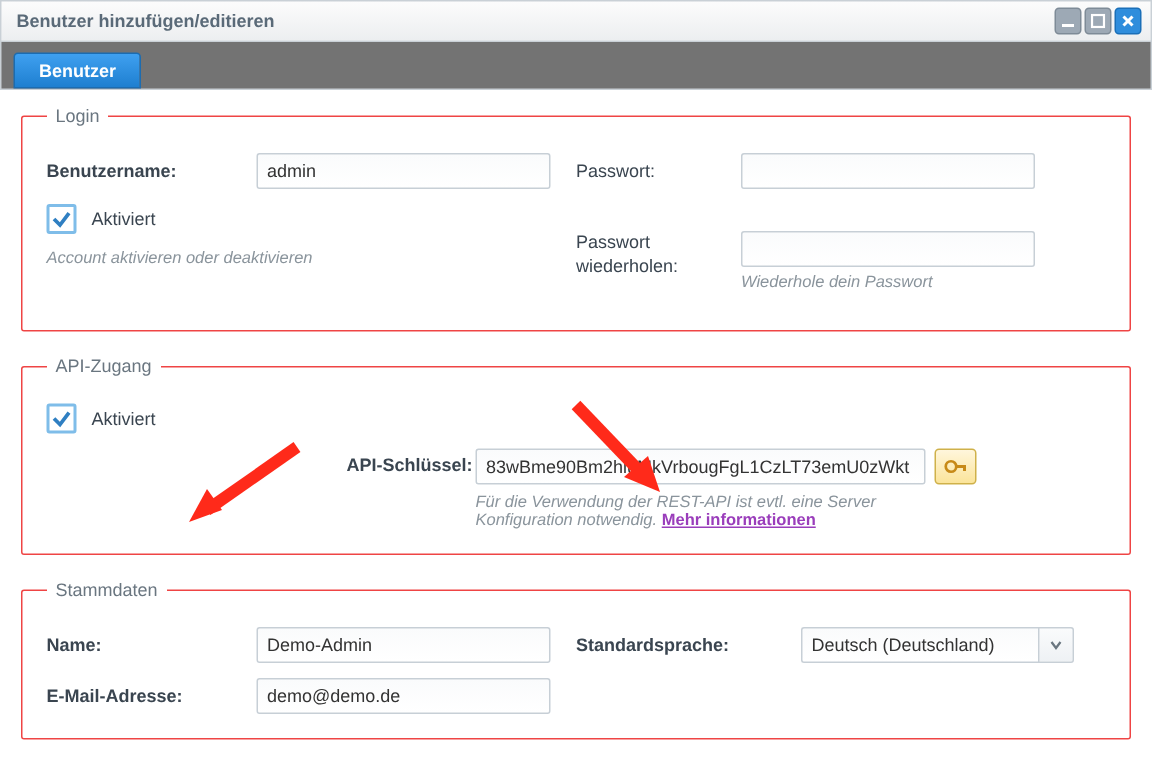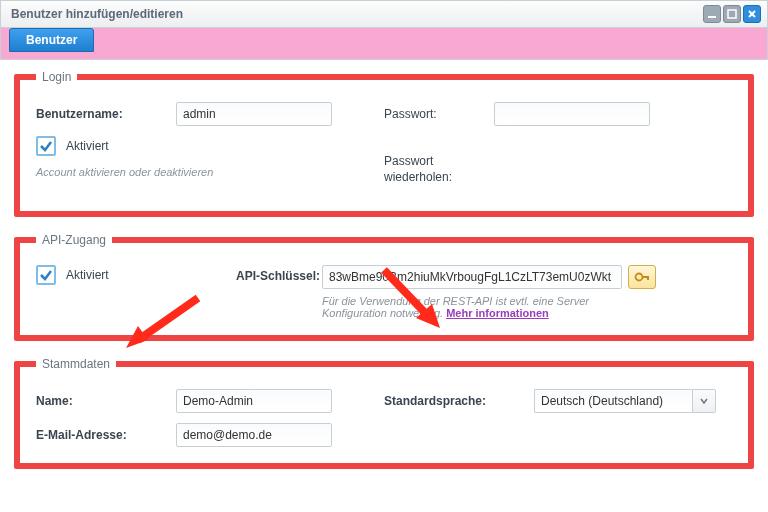--- a/index.html
+++ b/index.html
@@ -10,34 +10,34 @@
     border: 1px solid #c9d0d6; display: flex; align-items: center;
     padding: 0 6px 0 10px; justify-content: space-between;
   }
   .titlebar .title { font-weight: bold; color: #5a6a78; font-size: 12px; }
   .titlebar .controls { display: flex; gap: 2px; }
   .tbtn { width: 18px; height: 18px; border-radius: 3px; display:flex; align-items:center; justify-content:center; cursor:pointer; }
   .tbtn svg { display:block; }
   .tbtn.min { background:#9da9b5; border:1px solid #7e8b97; }
   .tbtn.max { background:#9da9b5; border:1px solid #7e8b97; }
   .tbtn.close { background:#2f8ddc; border:1px solid #1a6fb8; }
-  .toolbar { height: 32px; background:#f9a8d4; border:1px solid #c9d0d6; border-top:none; display:flex; align-items:flex-start; padding: 0 8px; }
+  .toolbar { height: 32px; background:#737373; border:1px solid #c9d0d6; border-top:none; display:flex; align-items:flex-end; padding: 0 8px; }
   .tab { height:24px; padding:0 16px; display:flex; align-items:center; color:#fff; font-weight:bold; border-radius:3px 3px 0 0; background: linear-gradient(#3fa0f0,#1e7fd0); border:1px solid #1c6cb0; font-size:12px;}
   .body { padding: 10px 14px 14px 14px; position:relative; }
-  fieldset { border:6px solid #ef4444; border-radius:2px; padding: 18px 16px 16px 16px; margin:0 0 16px 0; }
+  fieldset { border:1px solid #ef4444; border-radius:2px; padding: 18px 16px 16px 16px; margin:0 0 16px 0; }
   legend { color:#6a7680; font-size:12px; padding:0 6px; }
   .row { display:flex; }
   .col { flex:1; }
   .field { display:flex; align-items:center; margin-bottom:10px; }
   .label { width: 140px; font-weight:bold; color:#3a4550; }
   .label-nar { width: 110px; font-weight:normal; color:#3a4550; }
   input.text {
     height: 24px; border:1px solid #c7cfd6; border-radius:2px;
     background: linear-gradient(#fafbfc,#fff); padding:0 6px; font-size:12px; color:#333;
-    width: 156px;
+    width: 196px;
   }
   input.text.wide { width: 300px; }
   .check {
     width:20px; height:20px; border:2px solid #7fbde9; border-radius:2px;
     display:inline-flex; align-items:center; justify-content:center; margin-right:10px; cursor:pointer;
     background:#fff;
   }
   .check svg { display:block; }
   .hint { color:#8a949c; font-style:italic; font-size:11px; }
   .hint a { color:#9a3dbb; text-decoration:underline; font-weight:bold; font-style:normal;}
@@ -46,21 +46,21 @@
     background:linear-gradient(#fff6dc,#fbe49a); margin-left:6px; display:inline-flex;
     align-items:center; justify-content:center; cursor:pointer;
   }
   .select { display:inline-flex; }
   .select input.text { border-right:none; border-radius:2px 0 0 2px; width:158px;}
   .select .dd { width:24px; height:24px; border:1px solid #c7cfd6; border-radius:0 2px 2px 0;
     background:linear-gradient(#fafbfc,#eef1f4); display:inline-flex; align-items:center; justify-content:center; cursor:pointer;}
   .api-row { display:flex; align-items:flex-start; }
   .api-left { width:200px; }
   .api-right { flex:1; }
-  .api-key-line { display:flex; align-items:center; }
+  .api-key-line { display:flex; align-items:center;margin-top:30px; }
   .arrow { position:absolute; pointer-events:none; }
 </style>
 </head>
 <body>
 
 <div class="window">
   <div class="titlebar">
     <span class="title">Benutzer hinzufügen/editieren</span>
     <div class="controls">
       <div class="tbtn min">
@@ -108,20 +108,24 @@
           <div class="hint">Account aktivieren oder deaktivieren</div>
         </div>
         <div class="col">
           <div class="field">
             <span class="label-nar">Passwort:</span>
             <input class="text" type="password" style="">
           </div>
           <div style="height:18px"></div>
           <div class="field" style="align-items:flex-start;">
             <span class="label-nar" style="line-height:1.3;">Passwort wiederholen:</span>
+            <div>
+              <input class="text" type="password" style=""><br>
+              <span class="hint" style="display:inline-block; margin-top:4px;">Wiederhole dein Passwort</span>
+            </div>
           </div>
         </div>
       </div>
     </fieldset>
 
     <fieldset>
       <legend>API-Zugang</legend>
       <div class="api-row">
         <div class="api-left">
           <div class="field" style="margin-bottom:0;">

